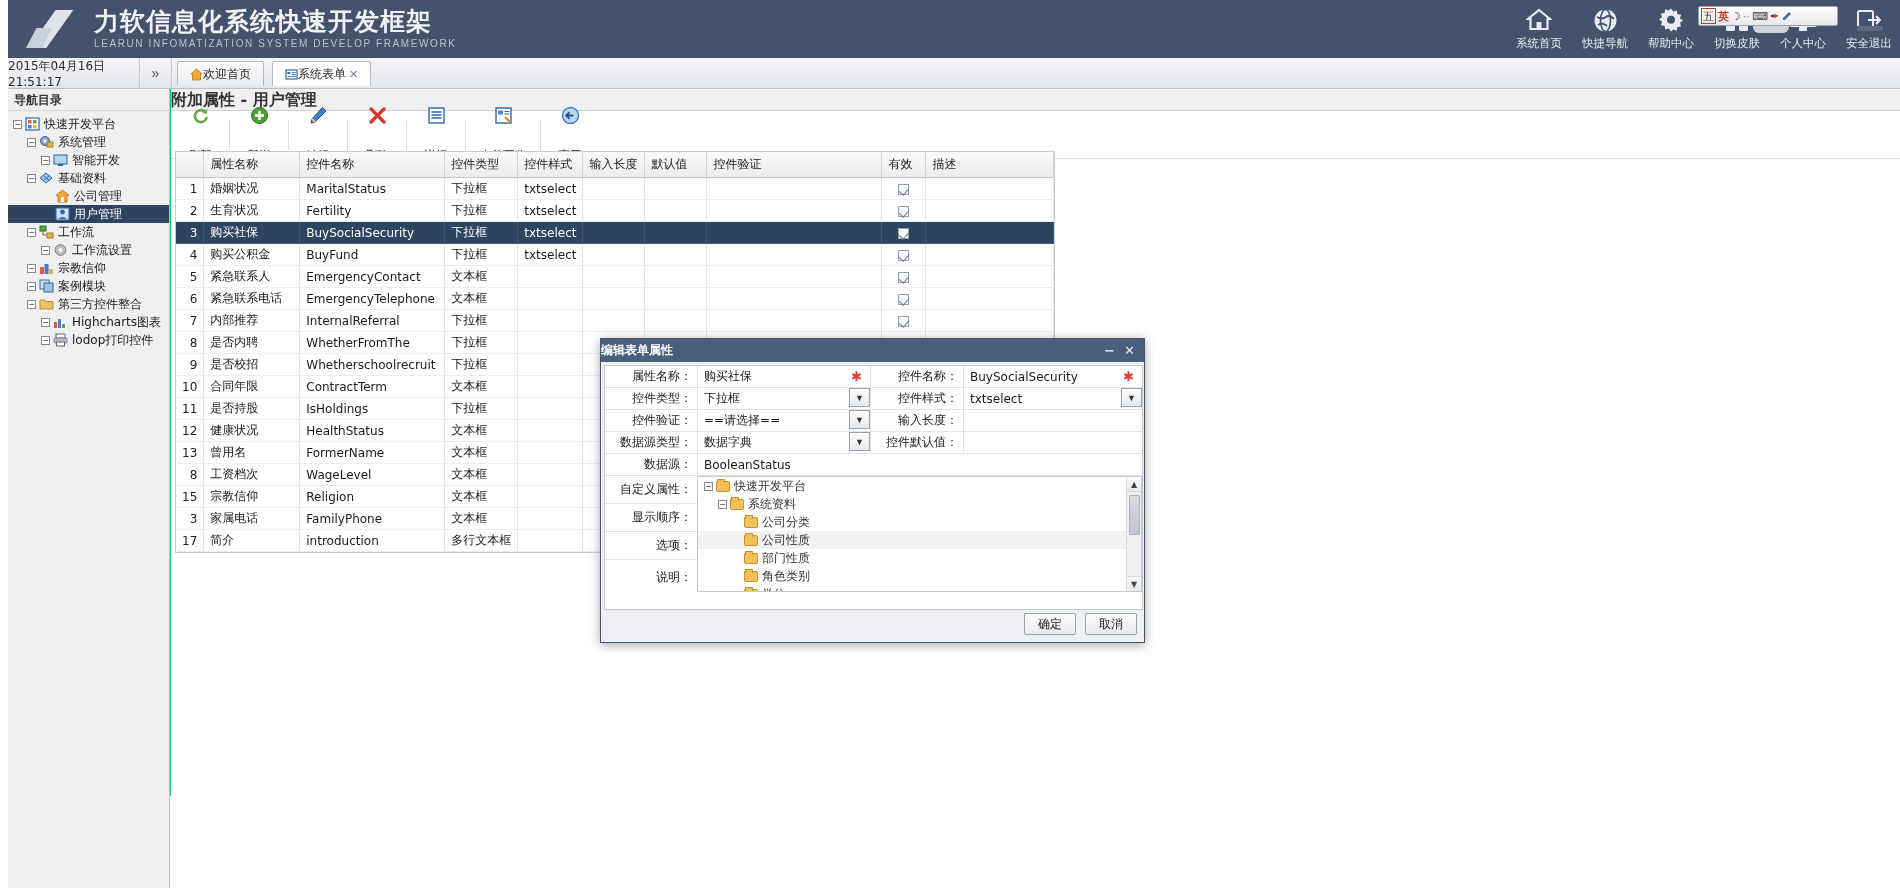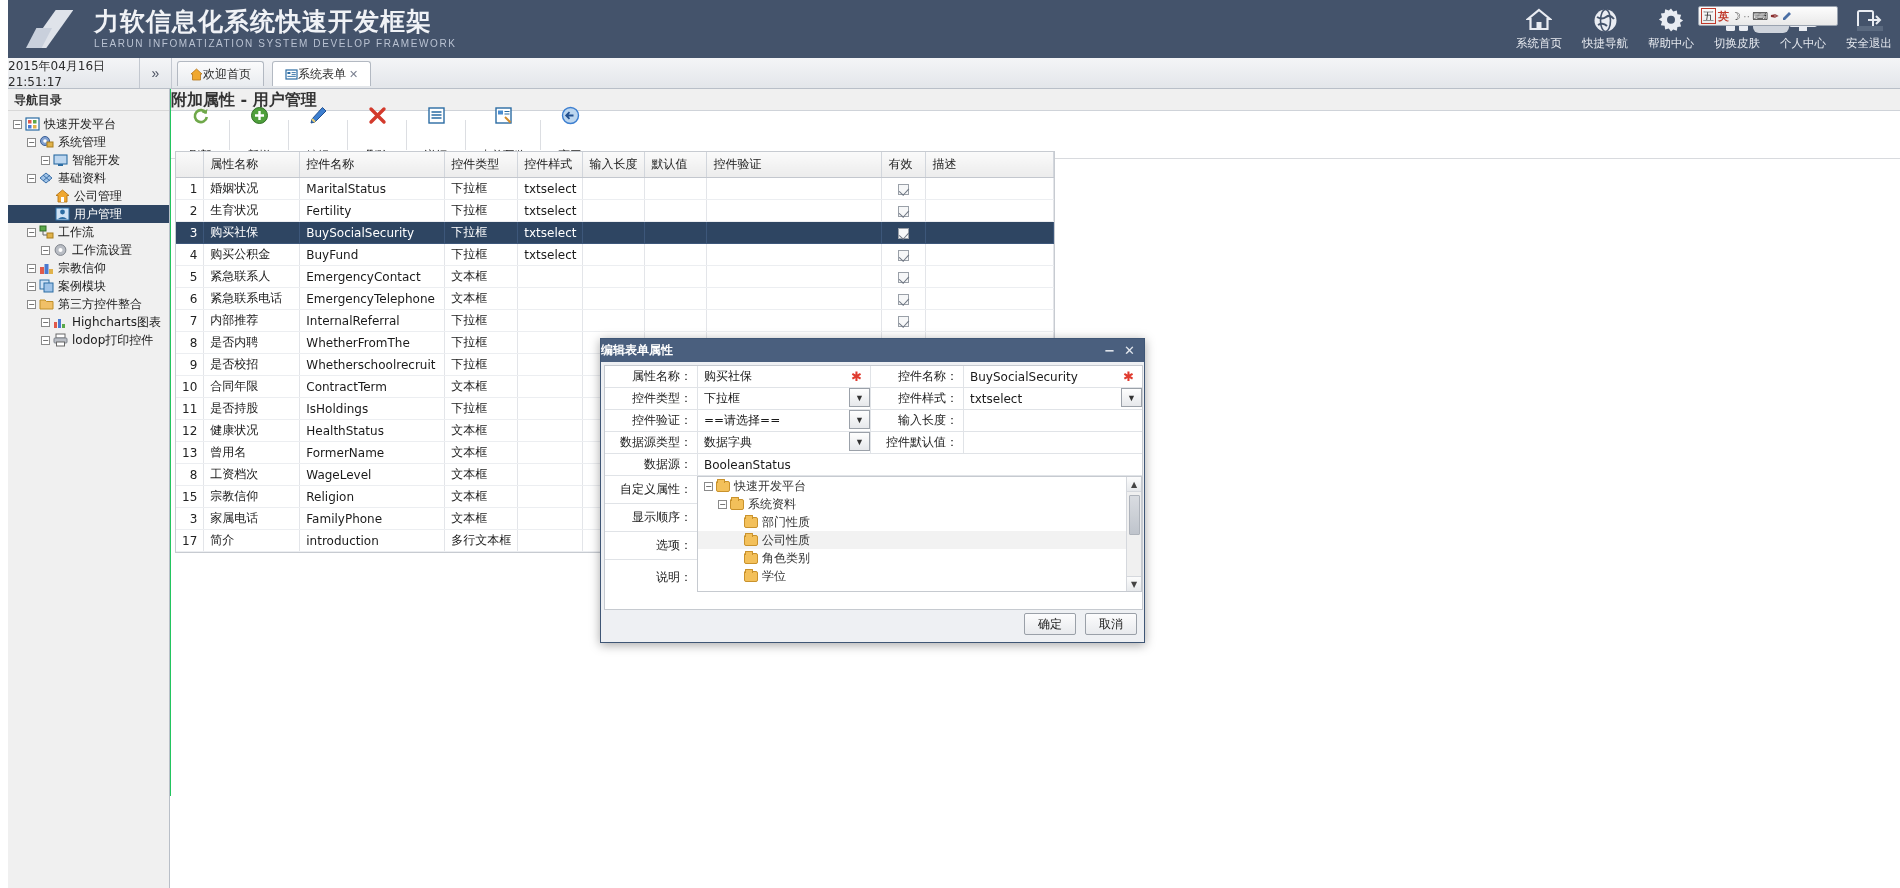--- a/index.html
+++ b/index.html
@@ -1006,25 +1006,29 @@
                 <span class="folder"></span>
                 <span>快速开发平台</span>
               </div>
               <div class="dtnode" style="padding-left:20px">
                 <span class="dexp">−</span>
                 <span class="folder"></span>
                 <span>系统资料</span>
               </div>
               <div class="dtnode" style="padding-left:46px">
                 <span class="folder"></span>
-                <span>部门性质</span>
+                <span>公司分类</span>
               </div>
               <div class="dtnode hl" style="padding-left:46px">
                 <span class="folder"></span>
                 <span>公司性质</span>
+              </div>
+              <div class="dtnode" style="padding-left:46px">
+                <span class="folder"></span>
+                <span>部门性质</span>
               </div>
               <div class="dtnode" style="padding-left:46px">
                 <span class="folder"></span>
                 <span>角色类别</span>
               </div>
               <div class="dtnode" style="padding-left:46px">
                 <span class="folder"></span>
                 <span>学位</span>
               </div>
 

